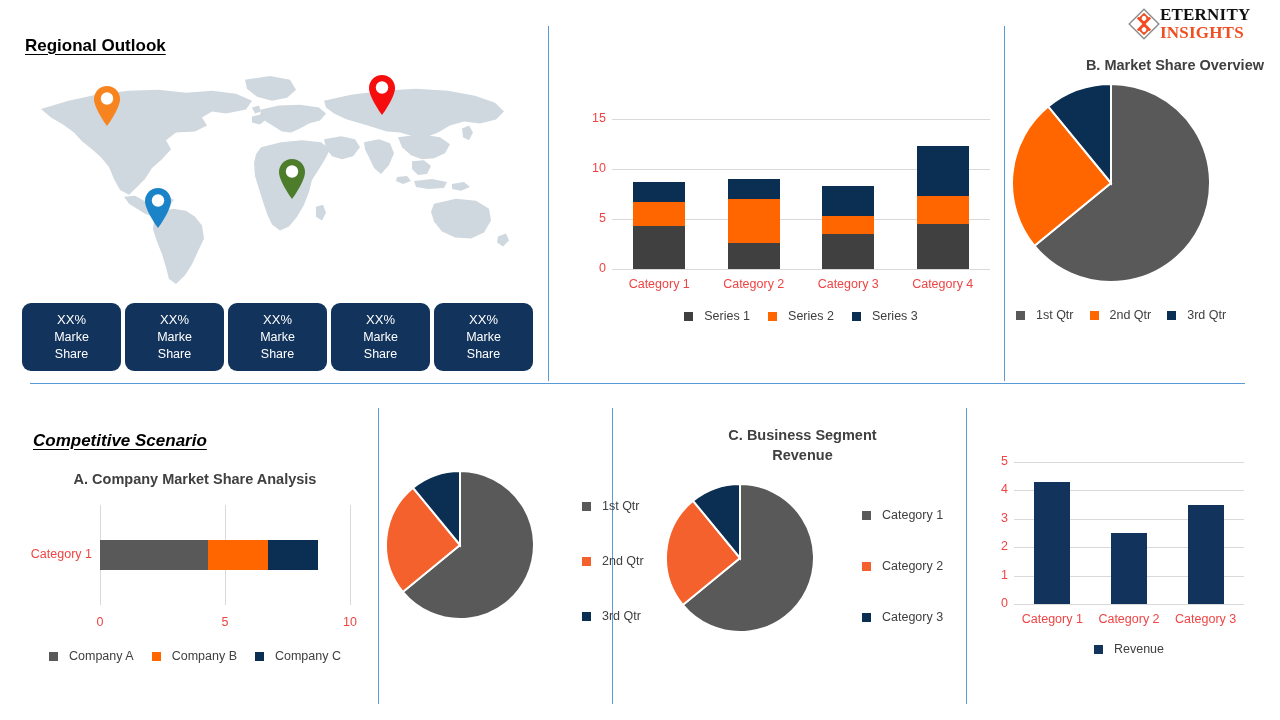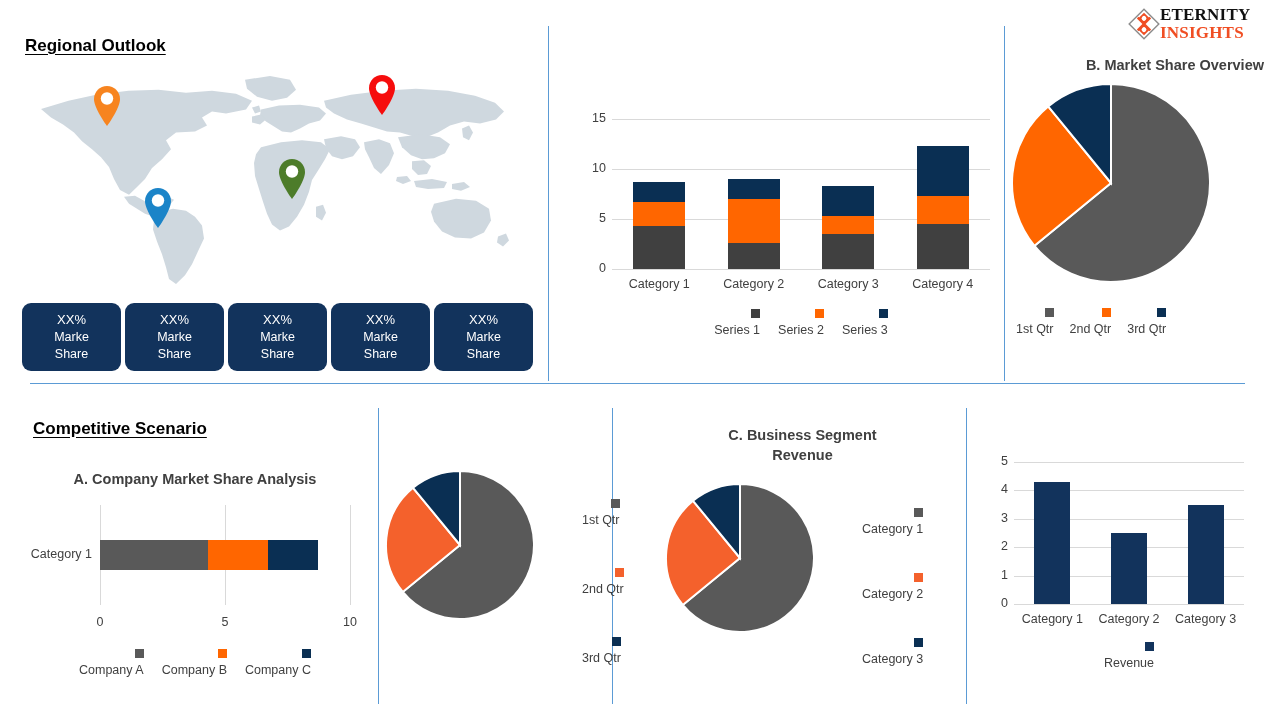--- a/index.html
+++ b/index.html
@@ -67,27 +67,27 @@
     color:#ffffff;
     display:flex;flex-direction:column;align-items:center;justify-content:center;
     font-size:12.5px;line-height:1.35;
   }
   .share-box .pct{font-size:13px;}
 
   
   .chart{position:absolute;}
   .gridline{position:absolute;height:0;border-top:1px solid #D9D9D9;}
   .vgridline{position:absolute;width:0;border-left:1px solid #D9D9D9;}
-  .tick{position:absolute;font-size:12.5px;color:#404040;white-space:nowrap;}
+  .tick{position:absolute;font-size:12.5px;color:#ef4444;white-space:nowrap;}
   .tick.right{text-align:right;}
   .tick.center{text-align:center;}
   .bar-seg{position:absolute;}
   .legend{position:absolute;display:flex;align-items:center;gap:14px;font-size:12.5px;color:#404040;}
   .legend.vert{flex-direction:column;align-items:flex-start;gap:26px;}
-  .legend-item{display:flex;align-items:flex-end;gap:5px;white-space:nowrap;flex-direction:column;}
+  .legend-item{display:flex;align-items:center;gap:11px;white-space:nowrap;}
   .swatch{width:9px;height:9px;display:inline-block;flex:0 0 auto;}
 
   
   .pie{position:absolute;border-radius:50%;}
   .pie svg{display:block;overflow:visible;}
 </style>
 </head>
 <body>
 
 <div class="page">
@@ -116,21 +116,21 @@
 
   <div class="vline" style="left:548px;top:26px;height:355px;"></div>
   <div class="vline" style="left:1004px;top:26px;height:355px;"></div>
   <div class="hline" style="left:30px;top:383px;width:1215px;"></div>
   <div class="vline" style="left:378px;top:408px;height:296px;"></div>
   <div class="vline" style="left:612px;top:408px;height:296px;"></div>
   <div class="vline" style="left:966px;top:408px;height:296px;"></div>
 
   <div class="section-title" style="left:25px;top:36px;">Regional Outlook</div>
 
-  <div class="section-title" style="left:33px;top:419px;">Competitive Scenario</div>
+  <div class="section-title" style="left:33px;top:431px;font-style:italic;">Competitive Scenario</div>
 
   <div id="world-map">
     <svg viewBox="0 0 1000 460" preserveAspectRatio="none" aria-hidden="true">
       <g fill="#CFD8DF">
 
         <path d="M30 95 L85 78 L140 66 L205 58 L265 56 L320 62 L372 58 L420 64 L452 78 L440 96
                  L400 104 L372 100 L352 112 L362 128 L338 140 L300 142 L280 158 L290 176 L272 196
                  L252 214 L238 236 L222 252 L206 268 L188 258 L176 236 L166 212 L150 192 L132 176
                  L112 160 L96 142 L74 126 L50 112 Z"></path>
 

